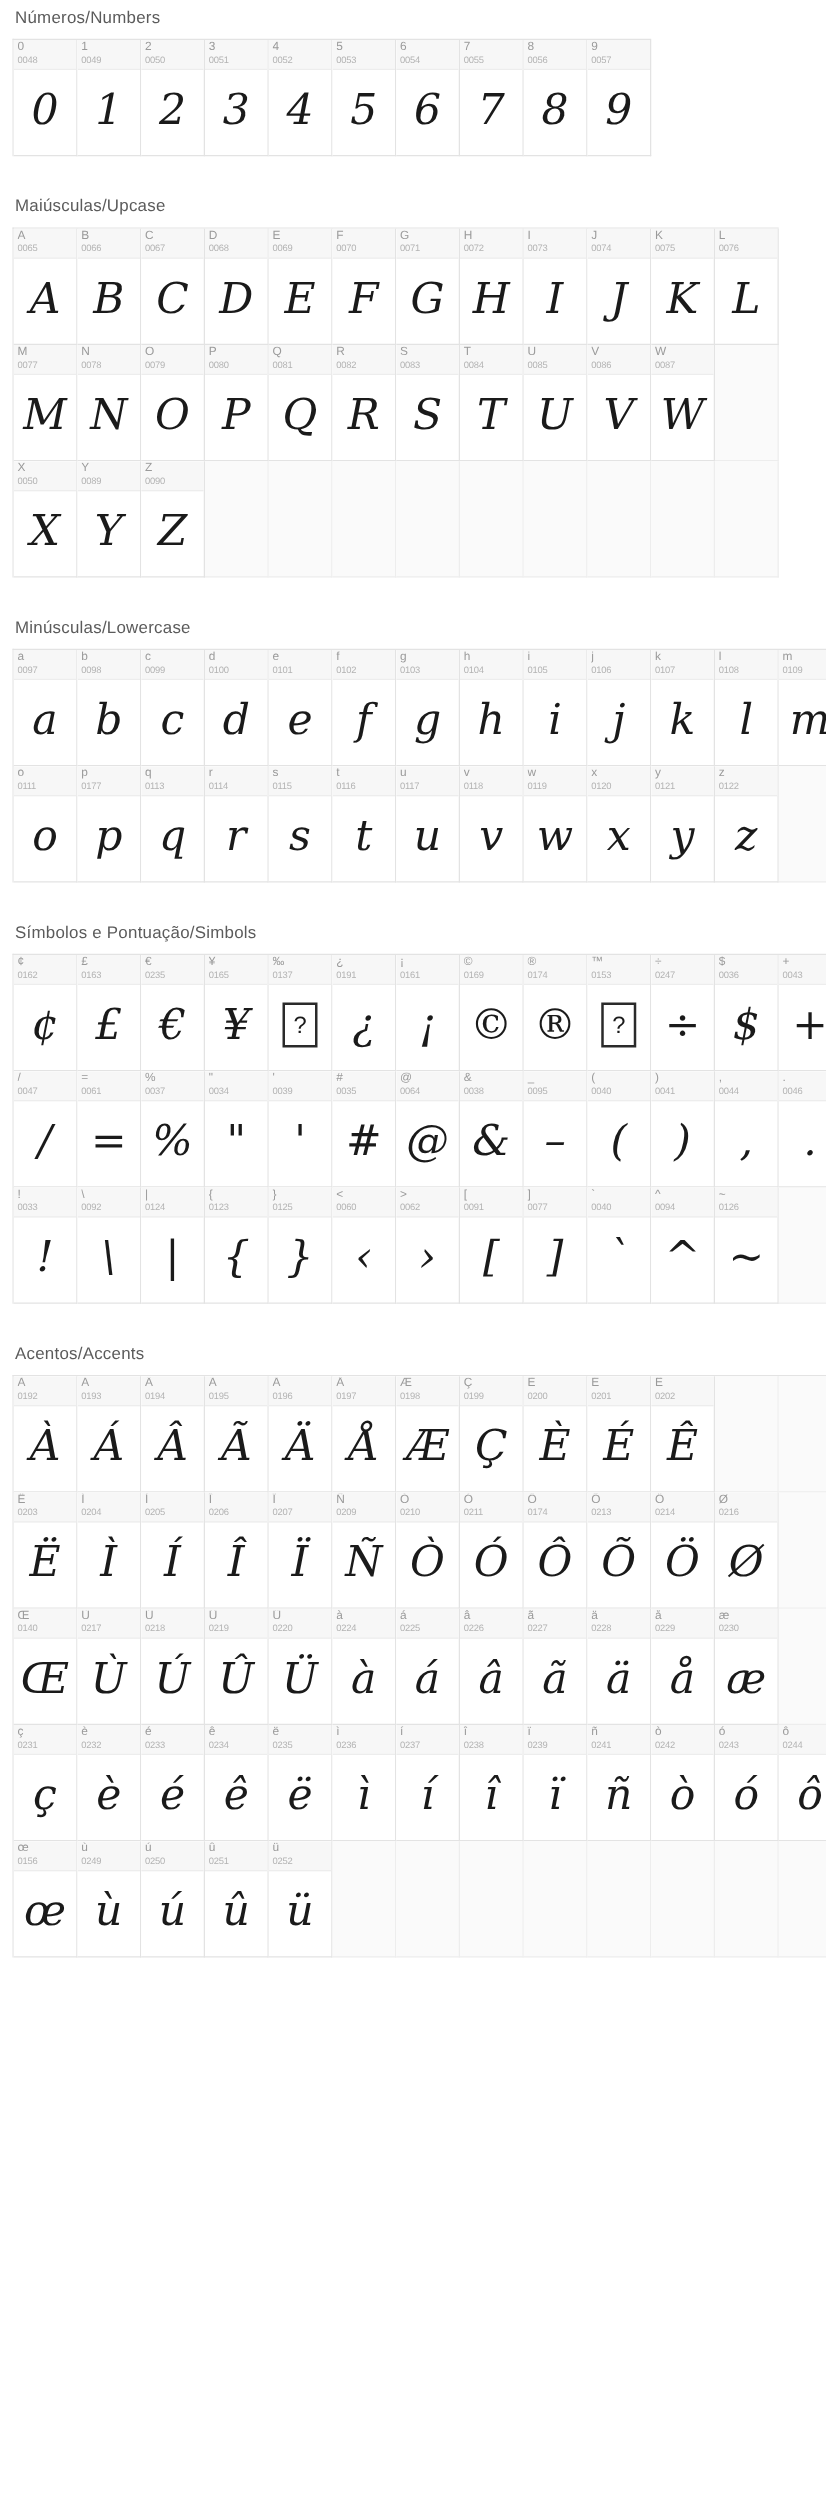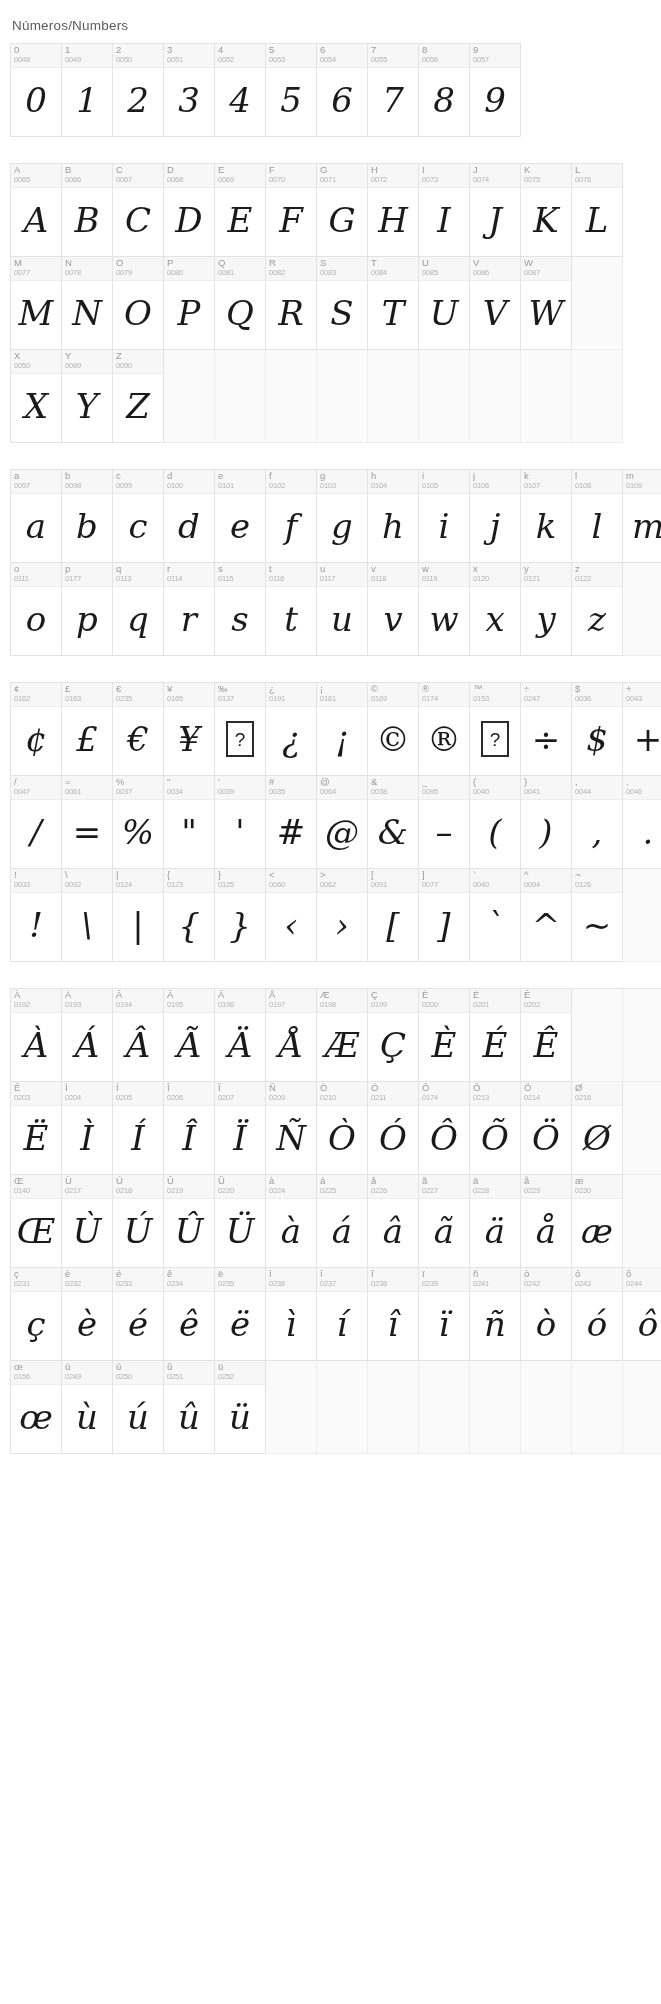--- a/index.html
+++ b/index.html
@@ -12,21 +12,21 @@
     font-family: "Liberation Sans", sans-serif;
     color: #333333;
     -webkit-font-smoothing: antialiased;
   }
   .page {
     width: 661px;
     box-sizing: border-box;
     padding: 0 0 24px 0;
   }
   .section {
-    margin: 12px 0 26px 0;
+    margin: 0 0 26px 0;
   }
   .section-title {
     font-size: 13.5px;
     color: #5b5b5b;
     font-weight: normal;
     padding: 6px 0 10px 12px;
     letter-spacing: 0.2px;
   }
   .grid {
     margin-left: 10px;
@@ -178,20 +178,21 @@
             <div class="cell-head">
               <span class="ch-label">9</span>
               <span class="ch-code">0057</span>
             </div>
             <div class="glyph">9</div>
           </div>
         </div>
       </div>
     </div>
     <div class="section">
+      <div class="section-title">Maiúsculas/Upcase</div>
       <div class="grid">
         <div class="grid-row">
           <div class="cell">
             <div class="cell-head">
               <span class="ch-label">A</span>
               <span class="ch-code">0065</span>
             </div>
             <div class="glyph">A</div>
           </div>
           <div class="cell">
@@ -380,20 +381,21 @@
           <div class="cell empty"></div>
           <div class="cell empty"></div>
           <div class="cell empty"></div>
           <div class="cell empty"></div>
           <div class="cell empty"></div>
           <div class="cell empty"></div>
         </div>
       </div>
     </div>
     <div class="section">
+      <div class="section-title">Minúsculas/Lowercase</div>
       <div class="grid">
         <div class="grid-row">
           <div class="cell">
             <div class="cell-head">
               <span class="ch-label">a</span>
               <span class="ch-code">0097</span>
             </div>
             <div class="glyph">a</div>
           </div>
           <div class="cell">
@@ -564,20 +566,21 @@
               <span class="ch-label">z</span>
               <span class="ch-code">0122</span>
             </div>
             <div class="glyph">z</div>
           </div>
           <div class="cell empty"></div>
         </div>
       </div>
     </div>
     <div class="section">
+      <div class="section-title">Símbolos e Pontuação/Simbols</div>
       <div class="grid">
         <div class="grid-row">
           <div class="cell">
             <div class="cell-head">
               <span class="ch-label">¢</span>
               <span class="ch-code">0162</span>
             </div>
             <div class="glyph">¢</div>
           </div>
           <div class="cell">
@@ -845,20 +848,21 @@
               <span class="ch-label">~</span>
               <span class="ch-code">0126</span>
             </div>
             <div class="glyph">~</div>
           </div>
           <div class="cell empty"></div>
         </div>
       </div>
     </div>
     <div class="section">
+      <div class="section-title">Acentos/Accents</div>
       <div class="grid">
         <div class="grid-row">
           <div class="cell">
             <div class="cell-head">
               <span class="ch-label">À</span>
               <span class="ch-code">0192</span>
             </div>
             <div class="glyph">À</div>
           </div>
           <div class="cell">

